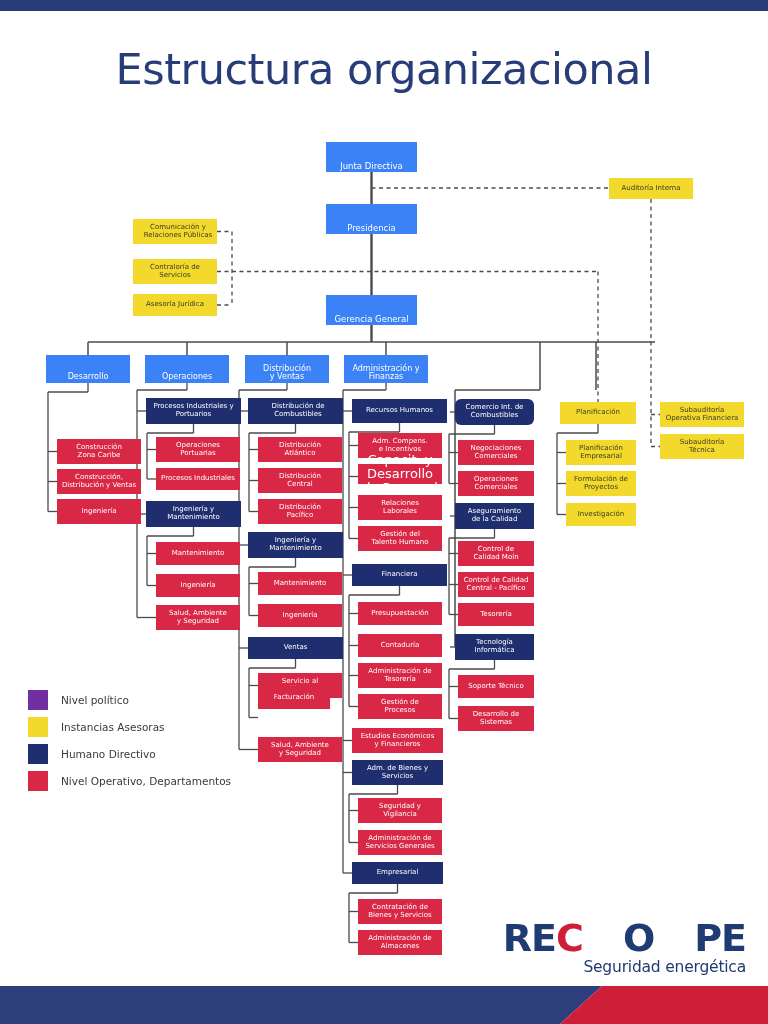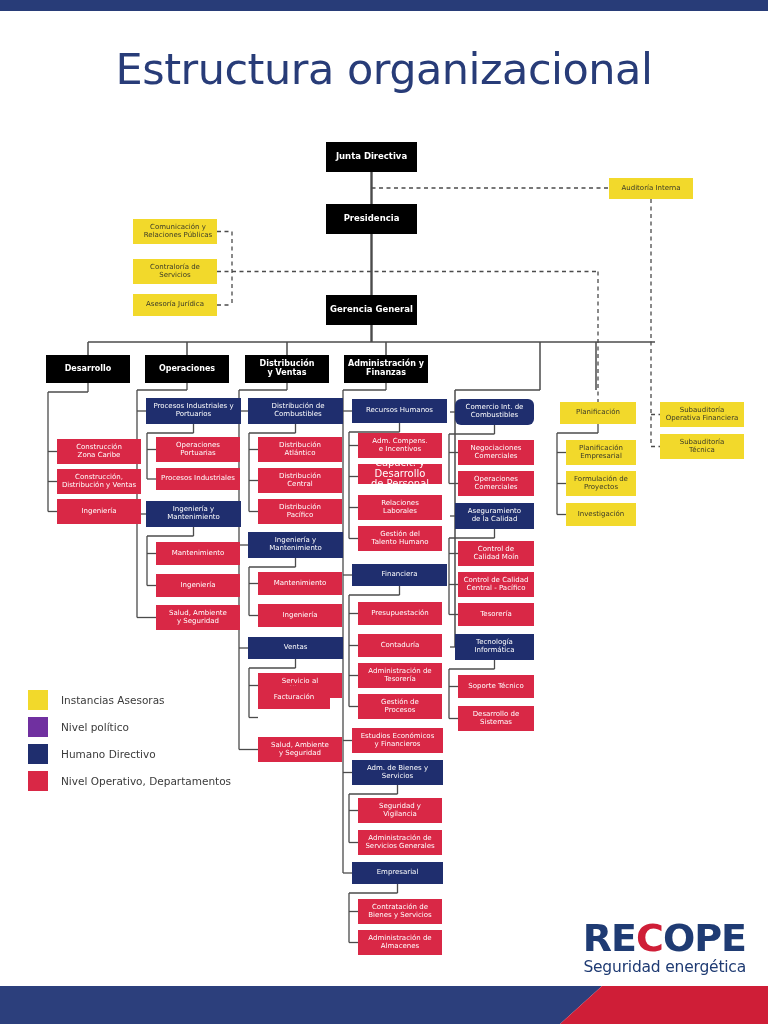--- a/index.html
+++ b/index.html
@@ -75,21 +75,21 @@
     position: absolute;
     display: flex;
     align-items: center;
     justify-content: center;
     text-align: center;
     line-height: 1.08;
     color: #ffffff;
     padding: 1px 2px;
     font-family: "DejaVu Sans", sans-serif;
   }
-  .node.lvl-politico   { background: #000000; font-weight: bold; }
+  .node.lvl-politico   { background: #3b82f6; font-weight: normal; align-items: flex-end; }
   .node.lvl-asesor     { background: #f2d92b; color: #3a3a28; font-weight: normal; }
   .node.lvl-directivo  { background: #1f2e6e; }
   .node.lvl-operativo  { background: #d92846; }
 
   
   .legend {
     position: absolute;
     left: 28px; top: 686px;
     width: 230px;
   }
@@ -115,21 +115,21 @@
     right: 22px; bottom: 48px;
     text-align: right;
     font-family: "DejaVu Sans", sans-serif;
   }
   .logo-word {
     font-size: 38px;
     font-weight: bold;
     letter-spacing: -1px;
     line-height: 1;
   }
-  .logo-word .navy { color: #1f3b73; }
+  .logo-word .navy { color: #1f3b73; margin-left: 40px; }
   .logo-word .red  { color: #cf1e37; }
   .logo-o {
     position: relative;
     display: inline-block;
     color: #1f3b73;
   }
   .logo-tag {
     font-size: 15.5px;
     color: #1f3b73;
     margin-top: 1px;
@@ -372,21 +372,21 @@
       </div>
       <div class="node lvl-operativo" style="left: 258px; top: 737px; width: 84px; height: 25px; font-size: 7px;">
         <span>Salud, Ambiente<br>y Seguridad</span>
       </div>
       <div class="node lvl-directivo" style="left: 352px; top: 399px; width: 95px; height: 24px; font-size: 7px;">
         <span>Recursos Humanos</span>
       </div>
       <div class="node lvl-operativo" style="left: 358px; top: 433px; width: 84px; height: 25px; font-size: 7px;">
         <span>Adm. Compens.<br>e Incentivos</span>
       </div>
-      <div class="node lvl-operativo" style="left: 358px; top: 464px; width: 84px; height: 20px; font-size: 10px;">
+      <div class="node lvl-operativo" style="left: 358px; top: 464px; width: 84px; height: 20px; font-size: 13px;">
         <span>Capacit. y Desarrollo<br>de Personal</span>
       </div>
       <div class="node lvl-operativo" style="left: 358px; top: 495px; width: 84px; height: 25px; font-size: 7px;">
         <span>Relaciones<br>Laborales</span>
       </div>
       <div class="node lvl-operativo" style="left: 358px; top: 526px; width: 84px; height: 25px; font-size: 7px;">
         <span>Gestión del<br>Talento Humano</span>
       </div>
       <div class="node lvl-directivo" style="left: 352px; top: 564px; width: 95px; height: 22px; font-size: 7px;">
         <span>Financiera</span>
@@ -462,27 +462,27 @@
       </div>
       <div class="node lvl-asesor" style="left: 566px; top: 471px; width: 70px; height: 25px; font-size: 7px;">
         <span>Formulación de<br>Proyectos</span>
       </div>
       <div class="node lvl-asesor" style="left: 566px; top: 503px; width: 70px; height: 23px; font-size: 7px;">
         <span>Investigación</span>
       </div>
     </div>
 
   <div class="legend">
+      <div class="legend-row">
+        <div class="legend-swatch" style="background: rgb(112, 48, 160);"></div>
+        <div class="legend-label">Nivel político</div>
+      </div>
       <div class="legend-row">
         <div class="legend-swatch" style="background: rgb(242, 217, 43);"></div>
         <div class="legend-label">Instancias Asesoras</div>
-      </div>
-      <div class="legend-row">
-        <div class="legend-swatch" style="background: rgb(112, 48, 160);"></div>
-        <div class="legend-label">Nivel político</div>
       </div>
       <div class="legend-row">
         <div class="legend-swatch" style="background: rgb(31, 46, 110);"></div>
         <div class="legend-label">Humano Directivo</div>
       </div>
       <div class="legend-row">
         <div class="legend-swatch" style="background: rgb(217, 40, 70);"></div>
         <div class="legend-label">Nivel Operativo, Departamentos</div>
       </div>
     </div>

